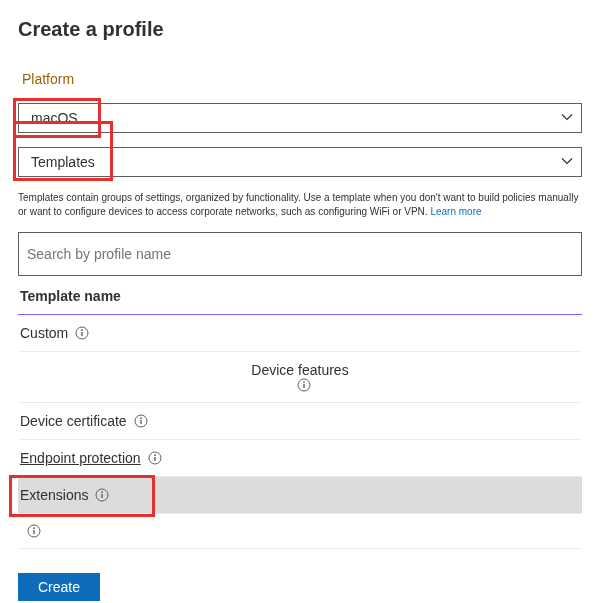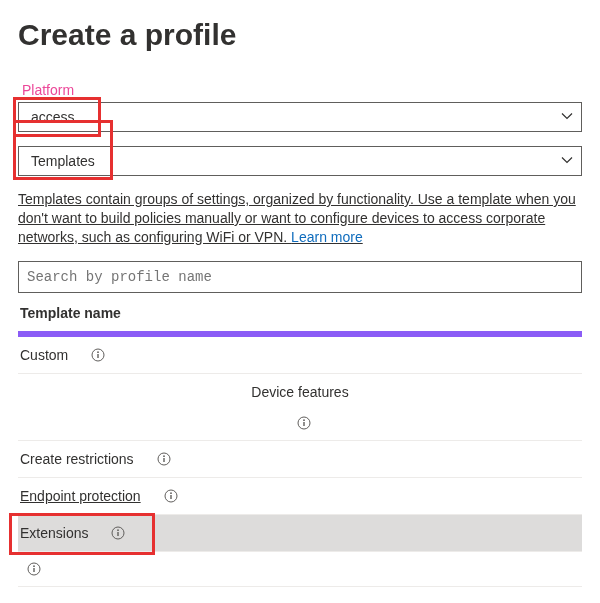--- a/index.html
+++ b/index.html
@@ -10,28 +10,28 @@
       color: #323130;
       background: #fff;
       width: 600px;
     }
     .page {
       padding: 12px 18px;
       box-sizing: border-box;
       width: 600px;
     }
     h1 {
-      font-size: 30px;
+      font-size: 20px;
       font-weight: 600;
       margin: 6px 0 28px 0;
     }
     .field-label {
       font-size: 14px;
-      color: #ec4899;
-      margin-bottom: 2px;
+      color: #a16207;
+      margin-bottom: 14px;
       display: inline-block;
       padding: 2px 4px;
     }
     .dropdown {
       position: relative;
       border: 1px solid #605e5c;
       height: 30px;
       display: flex;
       align-items: center;
       padding: 0 8px;
@@ -43,57 +43,55 @@
     .dropdown .value {
       flex: 1;
       font-size: 14px;
       padding: 2px 4px;
     }
     .chevron {
       width: 12px;
       height: 12px;
     }
     .helper-text {
-      font-size: 14px;
+      font-size: 10px;
       line-height: 1.35;
       color: #323130;
       margin: 6px 0 14px 0;
-      text-decoration: underline;
     }
     .learn-more {
       color: #0f6cbd;
       cursor: pointer;
       text-decoration: none;
     }
     .search-box {
       width: 100%;
-      height: 32px;
+      height: 44px;
       border: 1px solid #605e5c;
       padding: 0 8px;
       box-sizing: border-box;
       font-size: 14px;
       outline: none;
-      font-family: Liberation Mono, monospace;
+      font-family: Liberation Sans, sans-serif;
       color: #605e5c;
     }
     .th {
       font-weight: 700;
       font-size: 14px;
       padding: 12px 2px 10px 2px;
-      border-bottom: 6px solid #8b5cf6;
+      border-bottom: 1px solid #8b5cf6;
     }
     .row {
       padding: 10px 2px;
       border-bottom: 1px solid #edebe9;
       display: flex;
       align-items: center;
       font-size: 14px;
       color: #323130;
       cursor: pointer;
-      gap: 16px;
     }
     .row.selected {
       background: #DDDCDB;
     }
     .info-icn {
       margin-left: 7px;
       width: 14px;
       height: 14px;
       display: inline-flex;
       align-items: center;
@@ -121,21 +119,21 @@
 <body>
 
 <div class="page">
 
   <h1>Create a profile</h1>
 
   
   <div style="position:relative;">
     <span class="field-label">Platform</span>
     <div class="dropdown" style="position:relative;">
-      <span class="value">access</span>
+      <span class="value">macOS</span>
       <span>
         <svg class="chevron" viewBox="0 0 12 12">
             <path d="M1 3.5 L6 8.5 L11 3.5" stroke="#323130" stroke-width="1.2" fill="none"></path>
           </svg>
       </span>
       <div class="hl" style="top:-6px; left:-6px; width:88px; height:40px;"></div>
     </div>
   </div>
 
   
@@ -178,21 +176,21 @@
         <span>Device features</span>
         <span class="info-icn">
           <svg width="14" height="14" viewBox="0 0 14 14">
             <circle cx="7" cy="7" r="6" stroke="#605e5c" stroke-width="1" fill="none"></circle>
             <circle cx="7" cy="4.2" r="0.9" fill="#605e5c"></circle>
             <rect x="6.3" y="6" width="1.4" height="4" fill="#605e5c"></rect>
           </svg>
         </span>
       </div>
       <div class="row" style="position: relative;">
-        <span>Create restrictions</span>
+        <span>Device certificate</span>
         <span class="info-icn">
           <svg width="14" height="14" viewBox="0 0 14 14">
             <circle cx="7" cy="7" r="6" stroke="#605e5c" stroke-width="1" fill="none"></circle>
             <circle cx="7" cy="4.2" r="0.9" fill="#605e5c"></circle>
             <rect x="6.3" y="6" width="1.4" height="4" fill="#605e5c"></rect>
           </svg>
         </span>
       </div>
       <div class="row" style="position: relative; text-decoration: underline;">
         <span>Endpoint protection</span>

